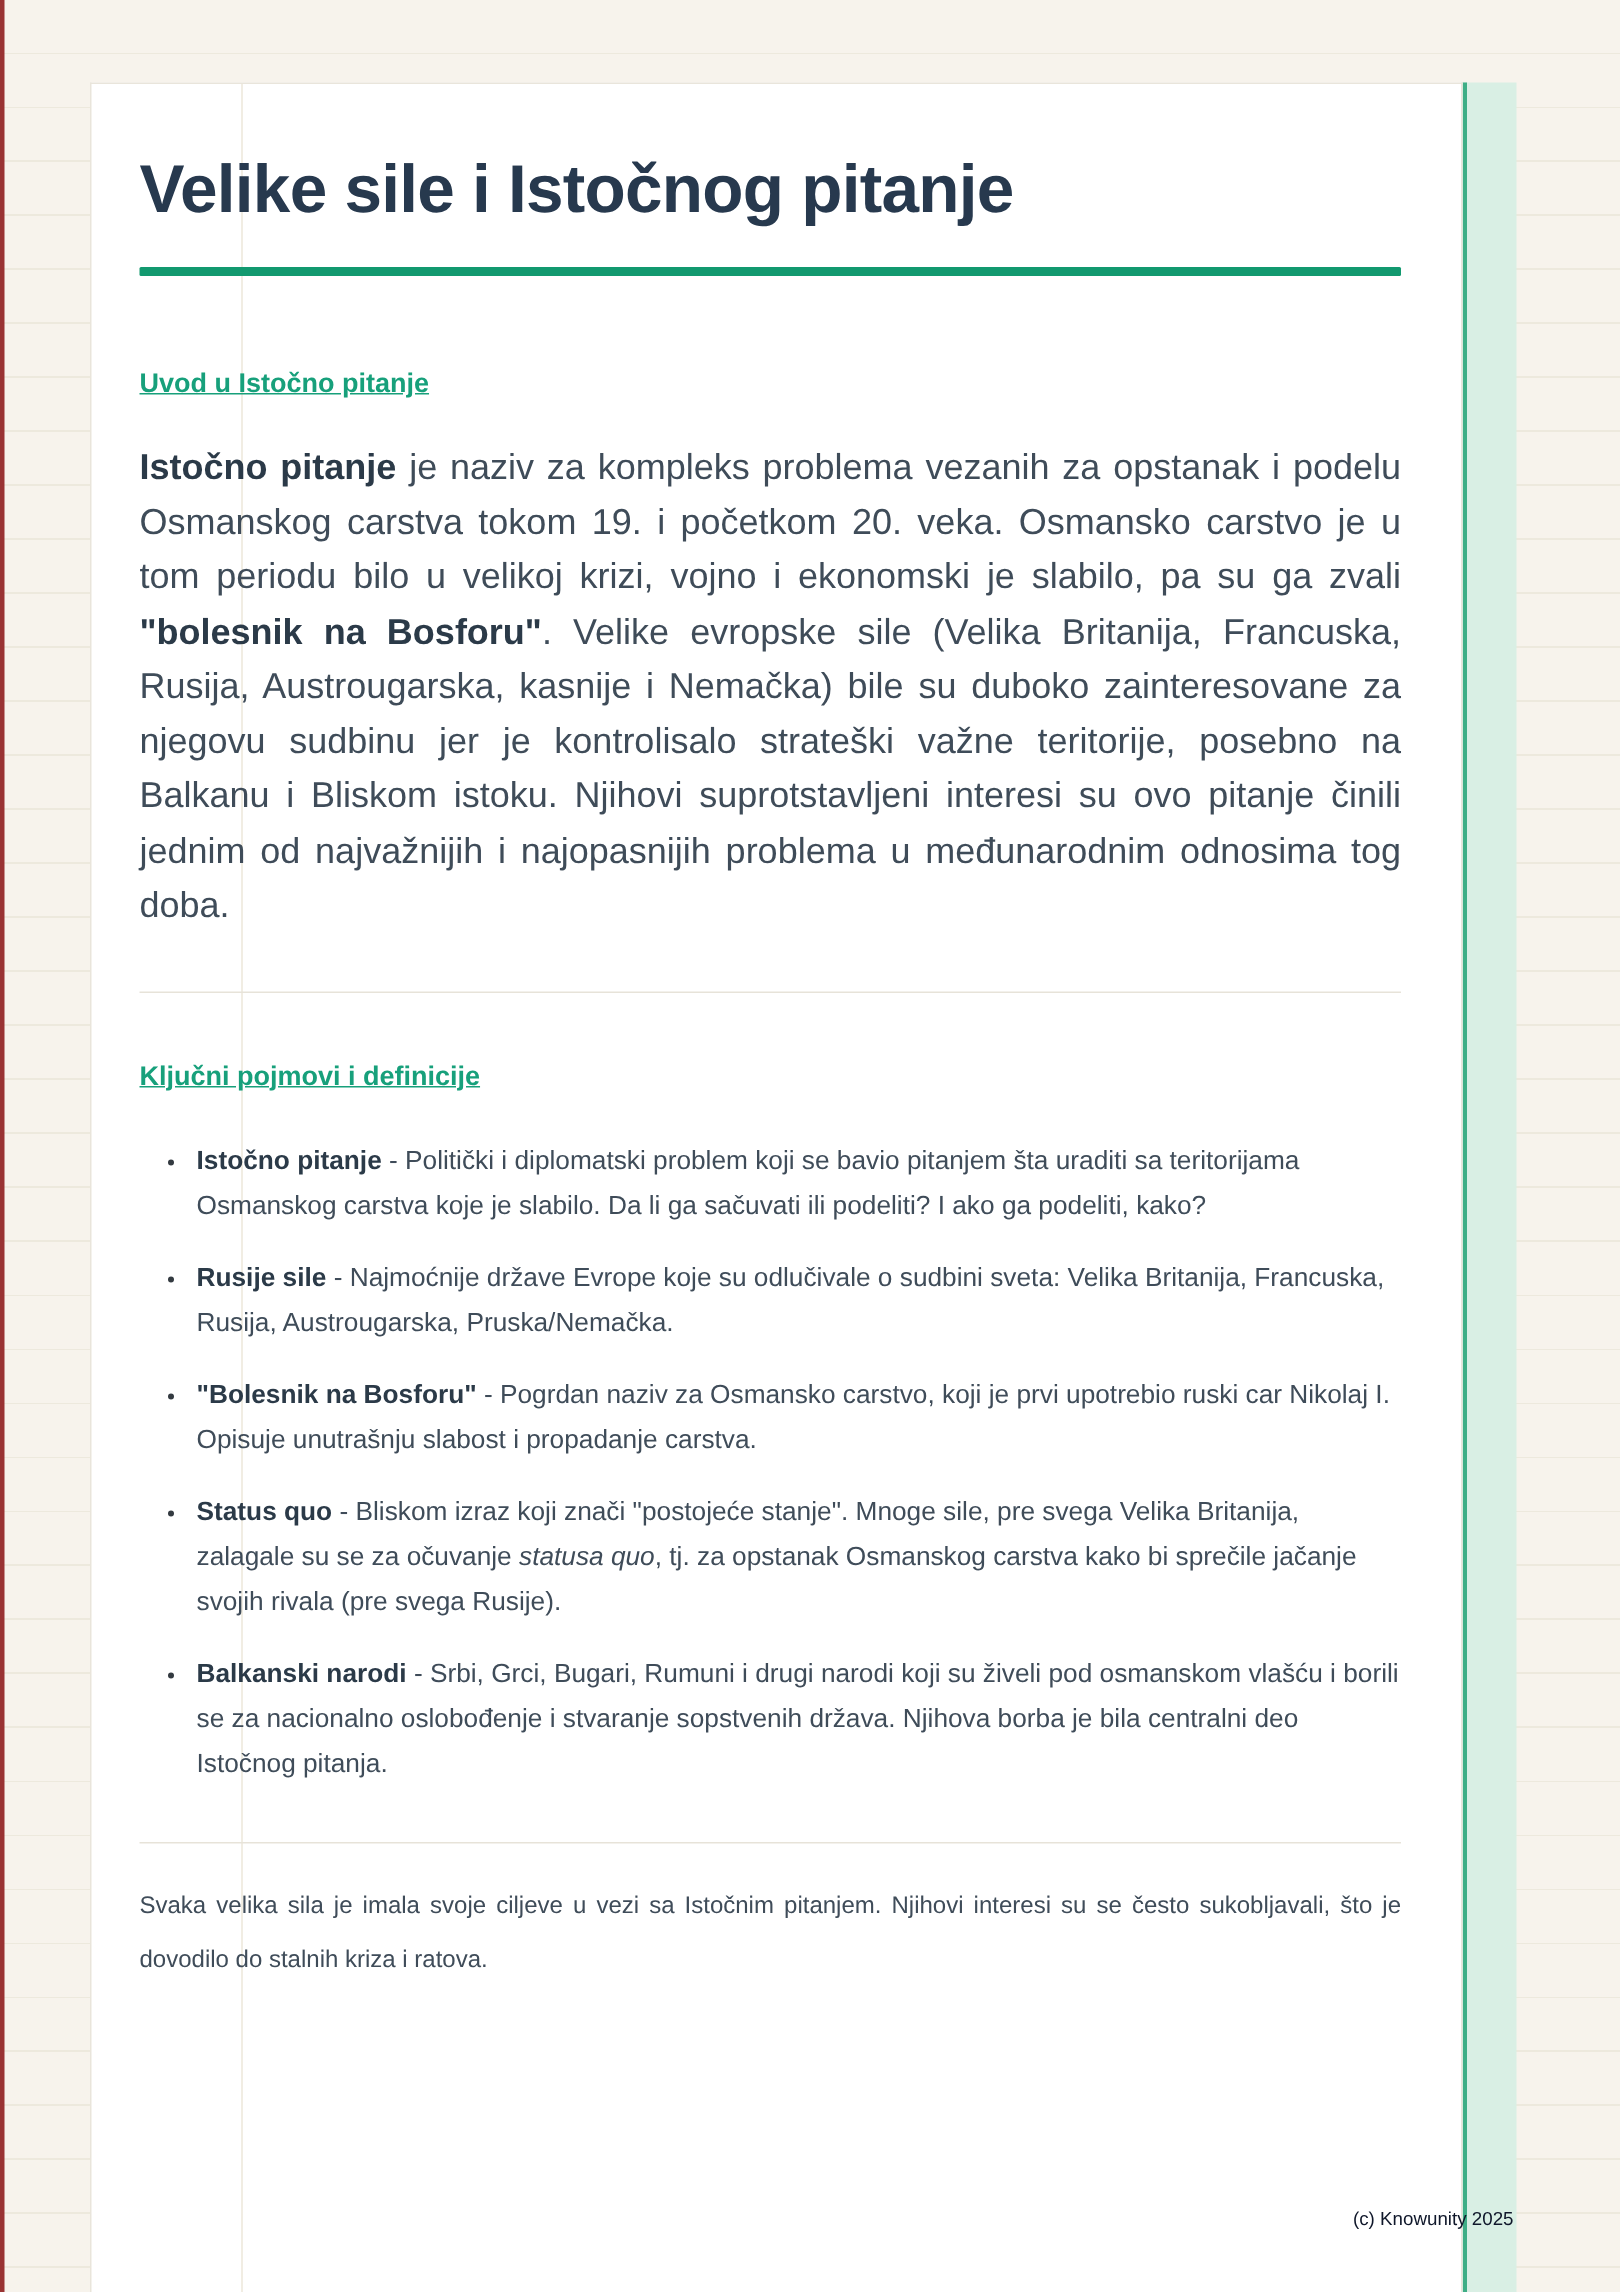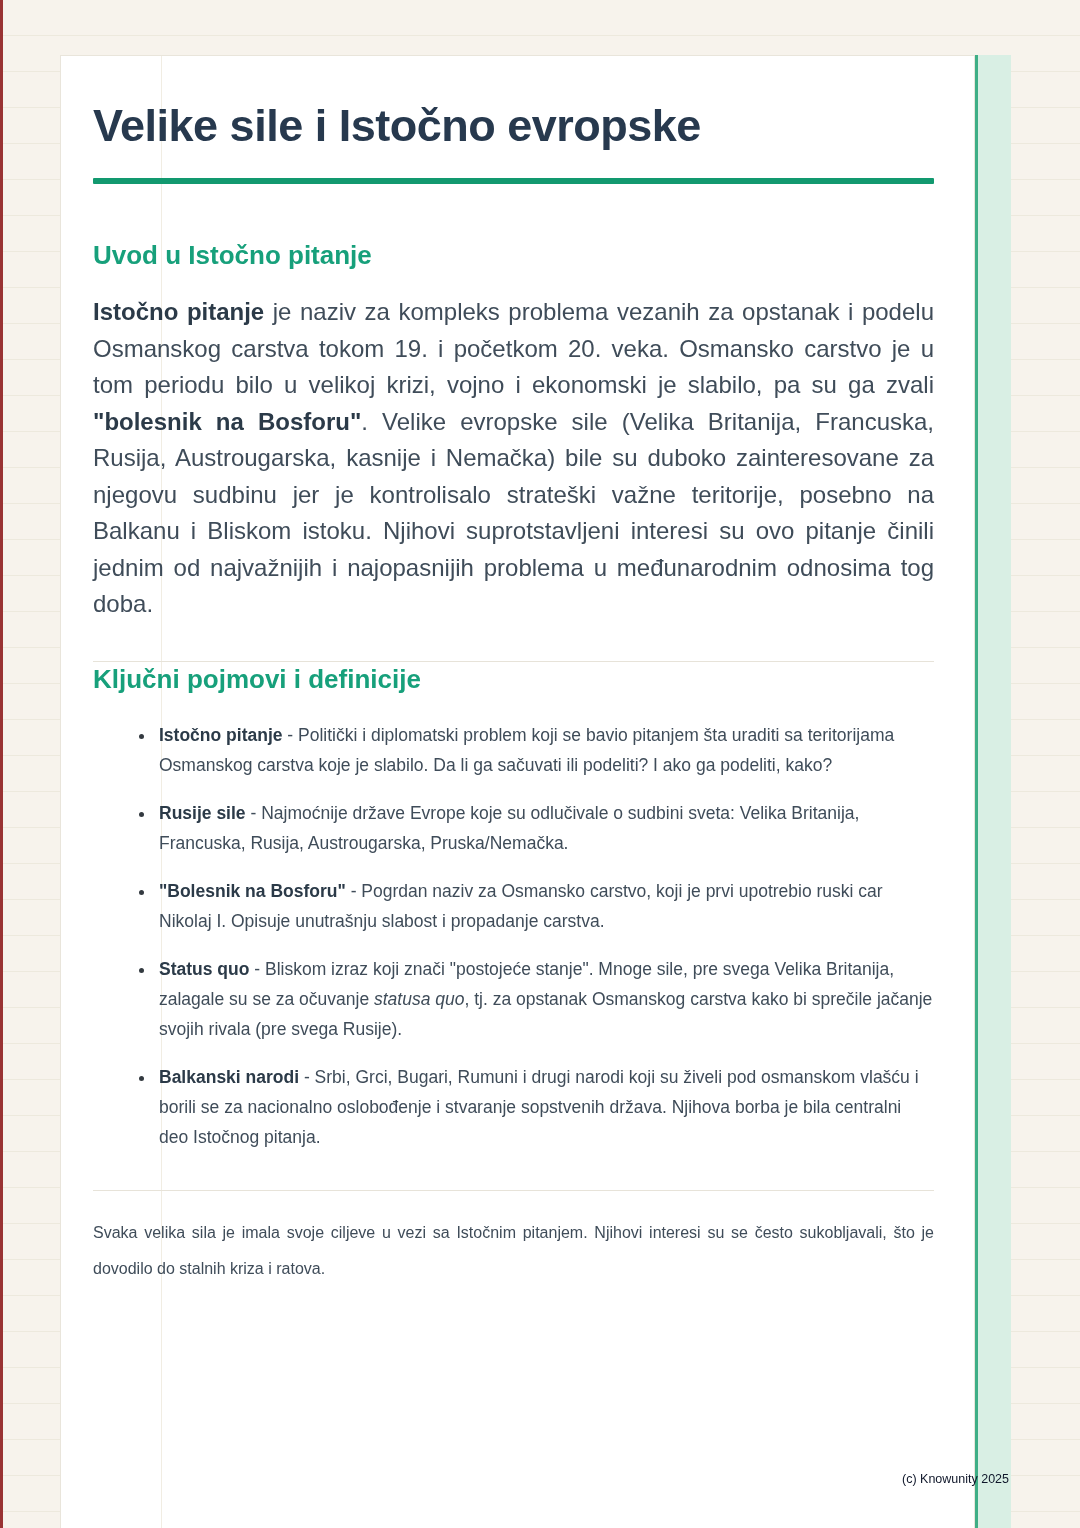--- a/index.html
+++ b/index.html
@@ -47,55 +47,55 @@
     color:var(--title);
     letter-spacing:-0.5px;
   }
   .title-rule{
     margin-top:24px;
     height:6px;
     background:var(--accent);
     border-radius:1px;
   }
   h2.section-heading{
-    font-size:26px;
+    font-size:18px;
     line-height:34px;
     font-weight:700;
     color:var(--heading);
+    text-decoration:underline;
   }
   .sec-intro h2{margin-top:54px;}
   .intro-paragraph{
     margin-top:22px;
     font-size:24px;
     line-height:36.5px;
     text-align:justify;
     color:var(--body-text);
   }
   .intro-paragraph strong, .term-list strong, .interests-paragraph strong{
     color:#2b3a48;
     font-weight:700;
   }
   .section-divider{
     border:none;
     border-top:1px solid var(--divider);
     margin:38px 0 0 0;
   }
-  .sec-terms h2{}
+  .sec-terms h2{margin-top:38px;}
   ul.term-list{
     margin-top:24px;
     padding-left:34px;
     list-style:disc;
   }
   ul.term-list li{
     font-size:17.5px;
     line-height:30px;
     margin-bottom:18px;
     padding-left:4px;
     color:var(--body-text);
-    margin-left:28px;
   }
   ul.term-list li::marker{color:#333a40;font-size:15px;}
   .sec-interests h2{margin-top:38px;}
   .interests-paragraph{
     margin-top:24px;
     font-size:16px;
     line-height:36.5px;
     text-align:justify;
     color:var(--body-text);
   }
@@ -111,21 +111,21 @@
 </style>
 </head>
 <body>
 
 <div class="left-edge-line"></div>
 
 <div class="accent-stripe"></div>
 
 <div class="content-card">
 
-  <h1 class="page-title">Velike sile i Istočno evropske</h1>
+  <h1 class="page-title">Velike sile i Istočnog pitanje</h1>
 
   <div class="title-rule"></div>
 
   <section class="sec-intro">
     <h2 class="section-heading">Uvod u Istočno pitanje</h2>
     <p class="intro-paragraph"><strong>Istočno pitanje</strong><span> je naziv za kompleks problema vezanih za opstanak i podelu Osmanskog carstva tokom 19. i početkom 20. veka. Osmansko carstvo je u tom periodu bilo u velikoj krizi, vojno i ekonomski je slabilo, pa su ga zvali </span><strong>"bolesnik na Bosforu"</strong><span>. Velike evropske sile (Velika Britanija, Francuska, Rusija, Austrougarska, kasnije i Nemačka) bile su duboko zainteresovane za njegovu sudbinu jer je kontrolisalo strateški važne teritorije, posebno na Balkanu i Bliskom istoku. Njihovi suprotstavljeni interesi su ovo pitanje činili jednim od najvažnijih i najopasnijih problema u međunarodnim odnosima tog doba.</span></p>
   </section>
 
   <hr class="section-divider">
 

